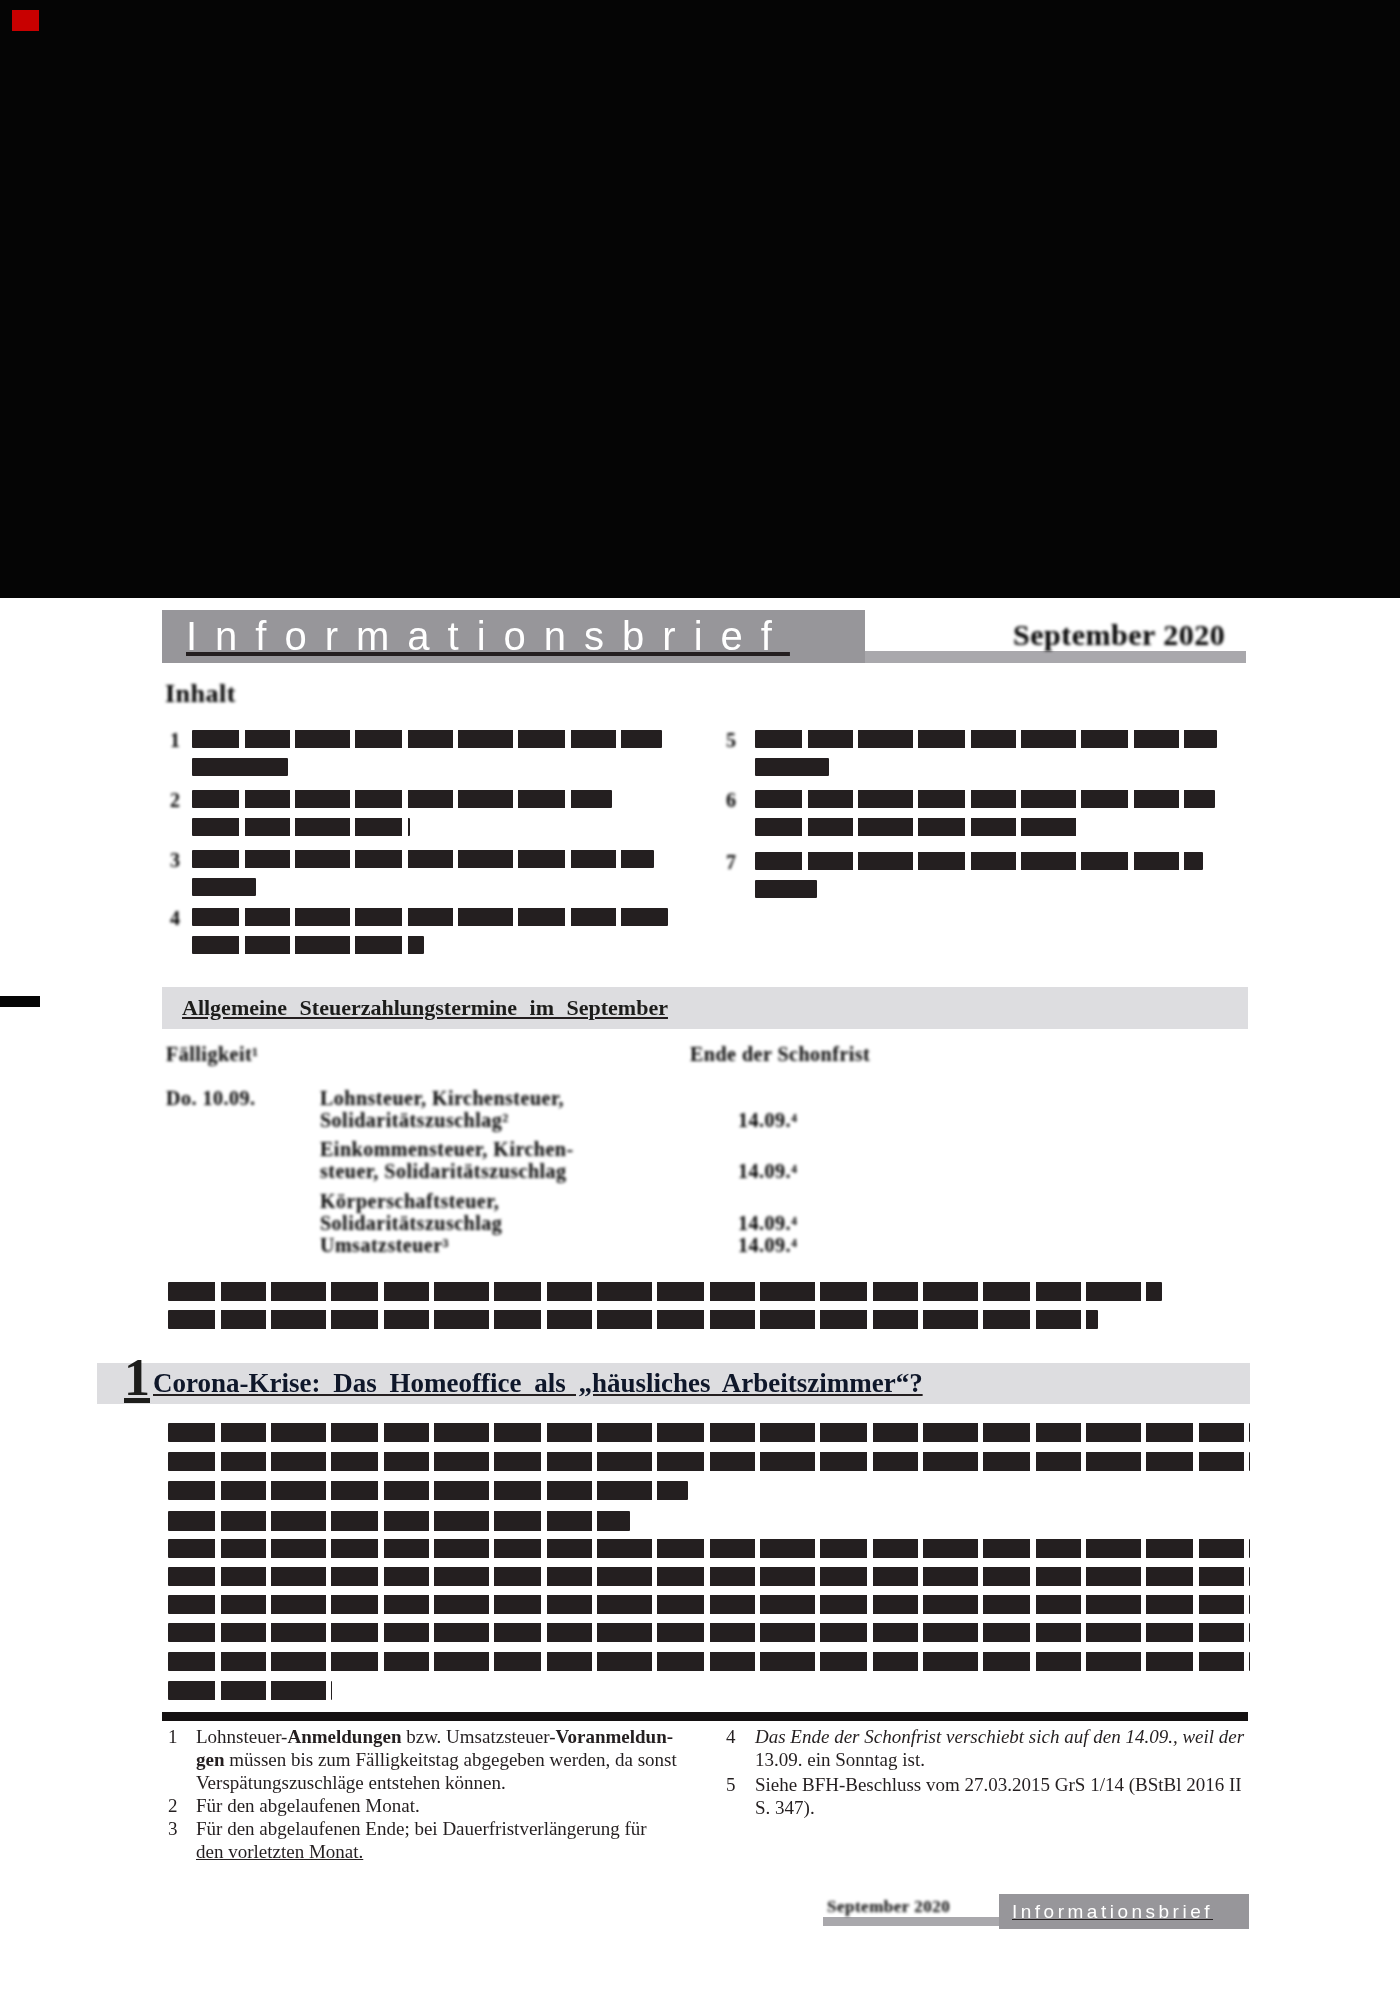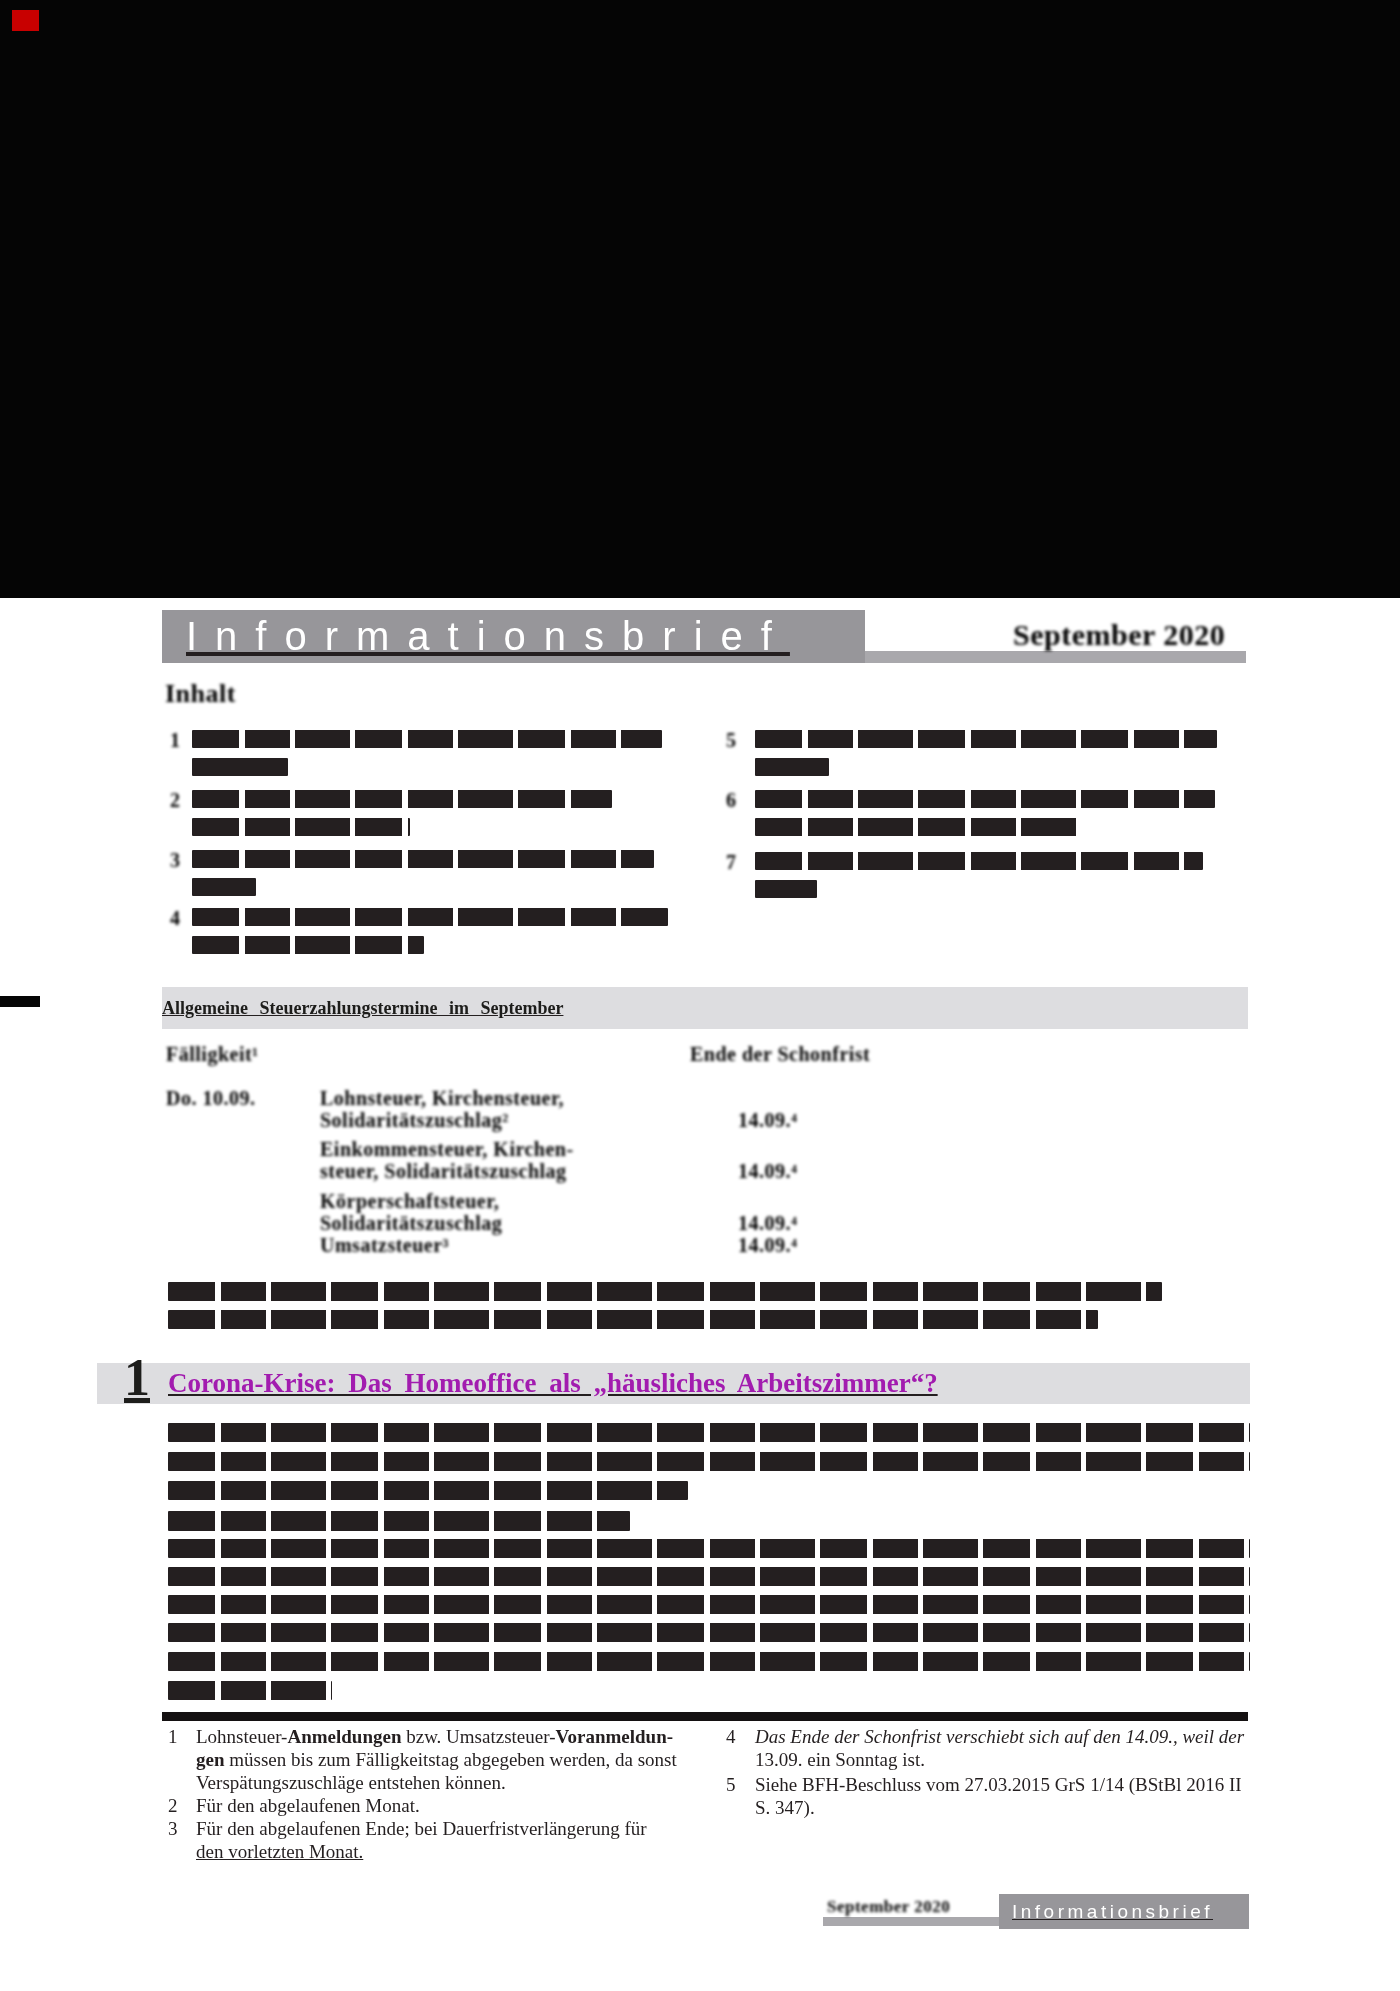--- a/index.html
+++ b/index.html
@@ -32,24 +32,24 @@
   .rbar.pat{background-image:repeating-linear-gradient(90deg,
       var(--ink) 0px,var(--ink) 47px,transparent 47px,transparent 53px,
       var(--ink) 53px,var(--ink) 98px,transparent 98px,transparent 103px,
       var(--ink) 103px,var(--ink) 158px,transparent 158px,transparent 163px);}
   .rbar.solid{background:var(--ink);}
   
   .left-tick{left:0;top:996px;width:40px;height:11px;background:#050505;}
   
   .section-bar{background:var(--section-gray);display:flex;align-items:center;}
   .table-bar{left:162px;top:987px;width:1086px;height:42px;}
-  .table-bar .t{font-size:18px;font-weight:700;color:#1d1d1b;word-spacing:7px;white-space:nowrap;}
+  .table-bar .t{font-size:22px;font-weight:700;color:#1d1d1b;padding-left:20px;word-spacing:7px;white-space:nowrap;}
   .sec1-bar{left:97px;top:1363px;width:1153px;height:41px;}
   .sec1-num{left:124px;top:1352px;font-size:52px;font-weight:700;color:#1d1d1b;line-height:1;font-family:"Liberation Serif",serif;}
-  .sec1-title{padding-left:71px;font-size:27px;font-weight:700;color:#a21caf;word-spacing:6px;white-space:nowrap;}
+  .sec1-title{padding-left:56px;font-size:27px;font-weight:700;color:#0f172a;word-spacing:6px;white-space:nowrap;}
   
   .fn-rule{left:162px;top:1712px;width:1086px;height:9px;background:#141112;}
   .fn-line{position:absolute;font-size:19px;line-height:1;white-space:nowrap;color:var(--ink);}
   .fn-line b{font-weight:700;}
   
   .footer-strip{left:823px;top:1917px;width:426px;height:9px;background:var(--strip-gray);}
   .footer-box{left:999px;top:1894px;width:250px;height:35px;background:var(--bar-gray);
     display:flex;align-items:center;}
   .footer-box .t{font-family:"Liberation Sans",sans-serif;font-size:19px;color:#ffffff;
     letter-spacing:3.5px;padding-left:13px;white-space:nowrap;font-weight:400;}

